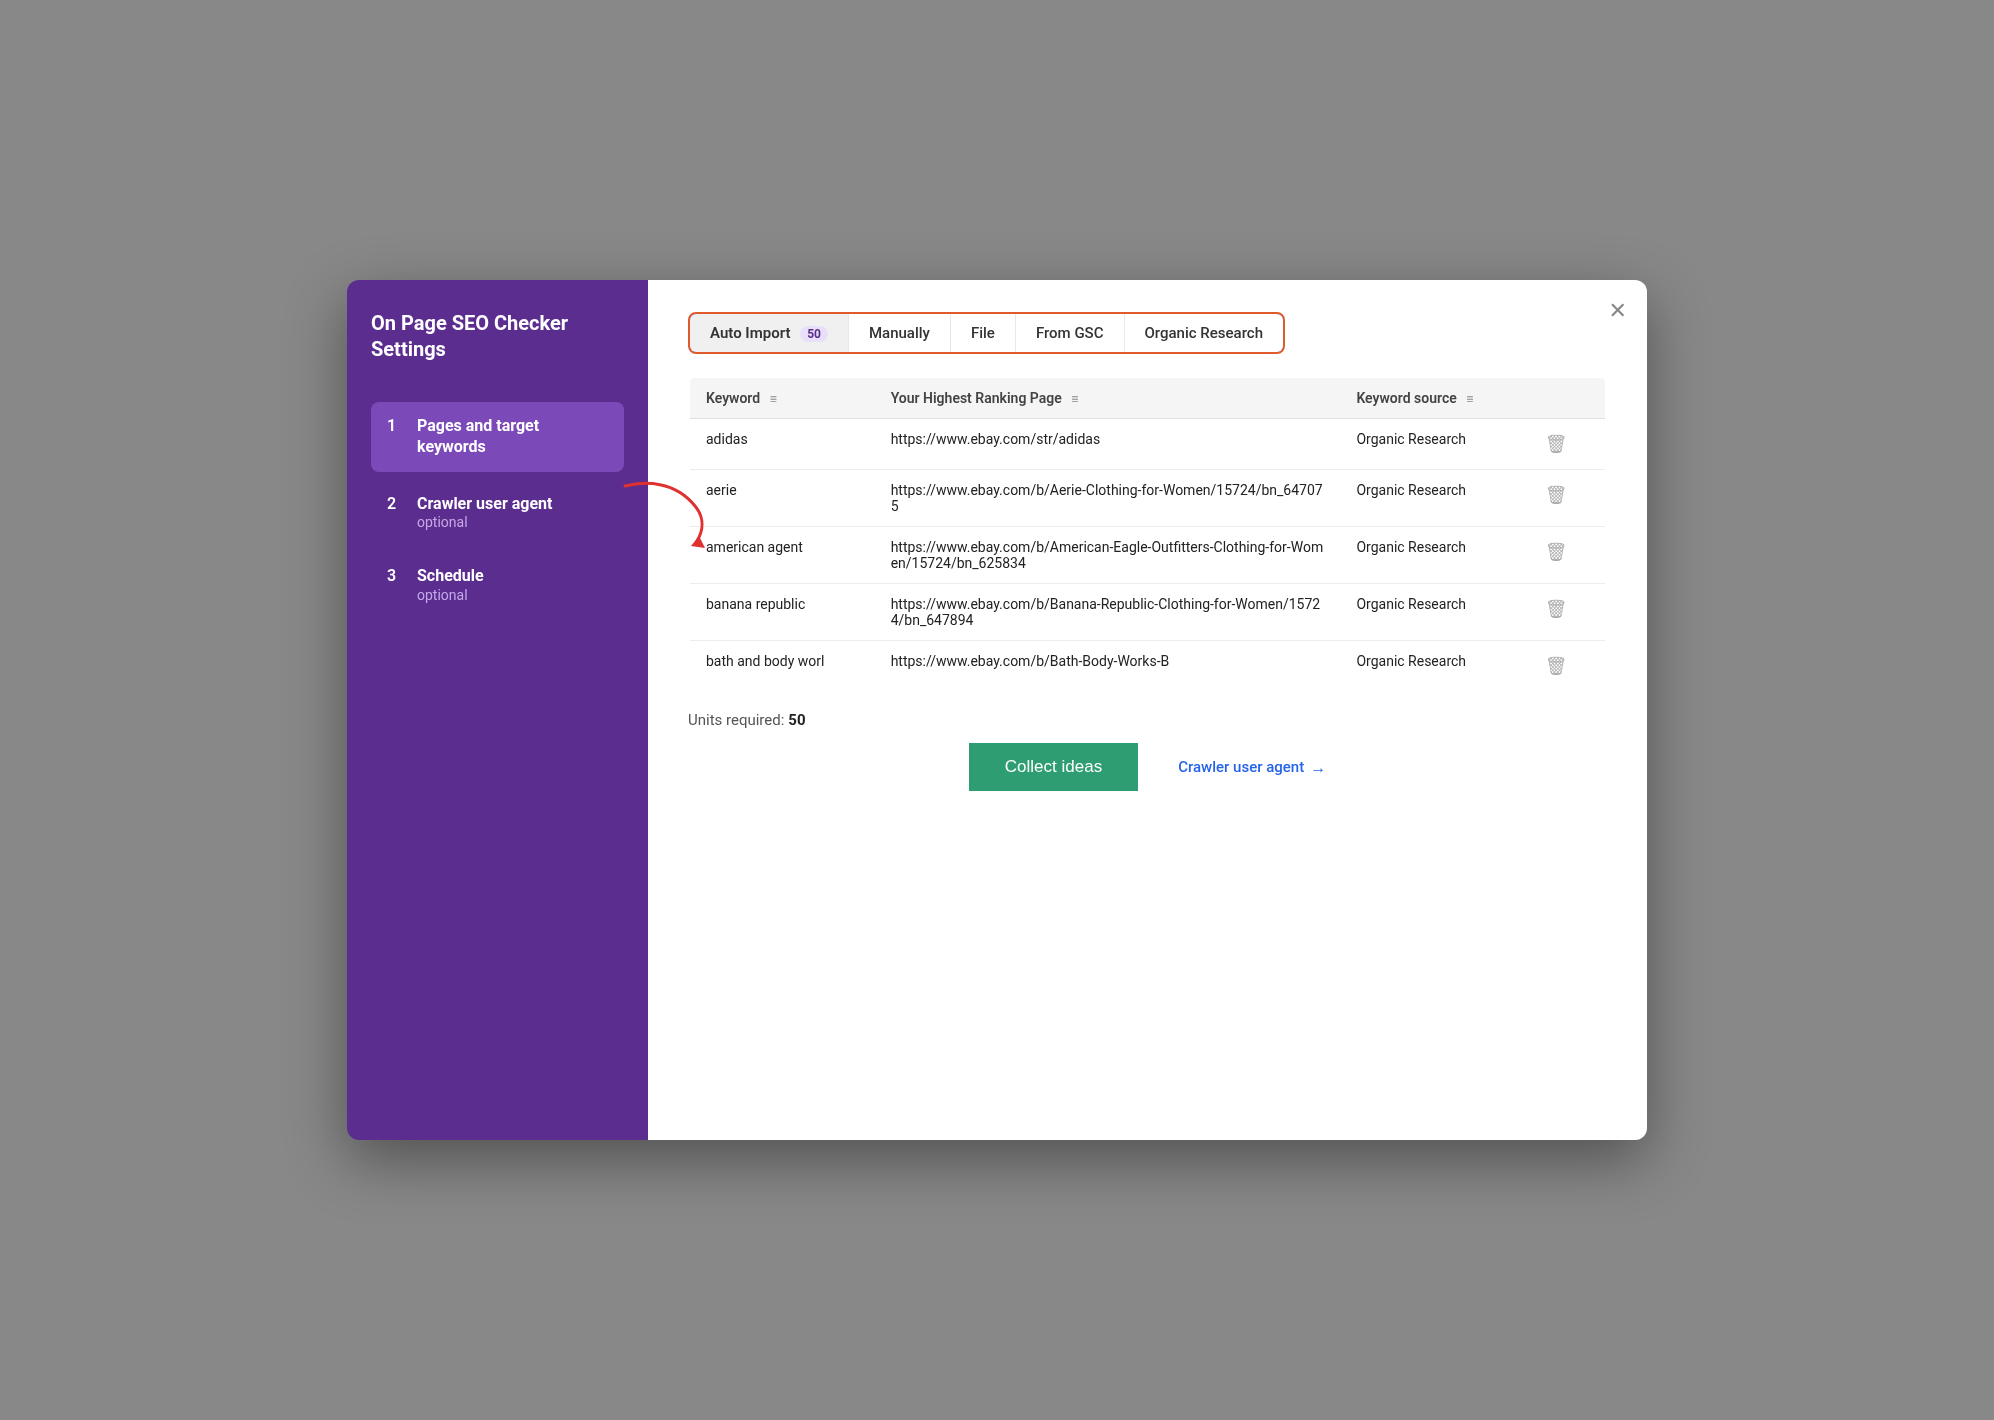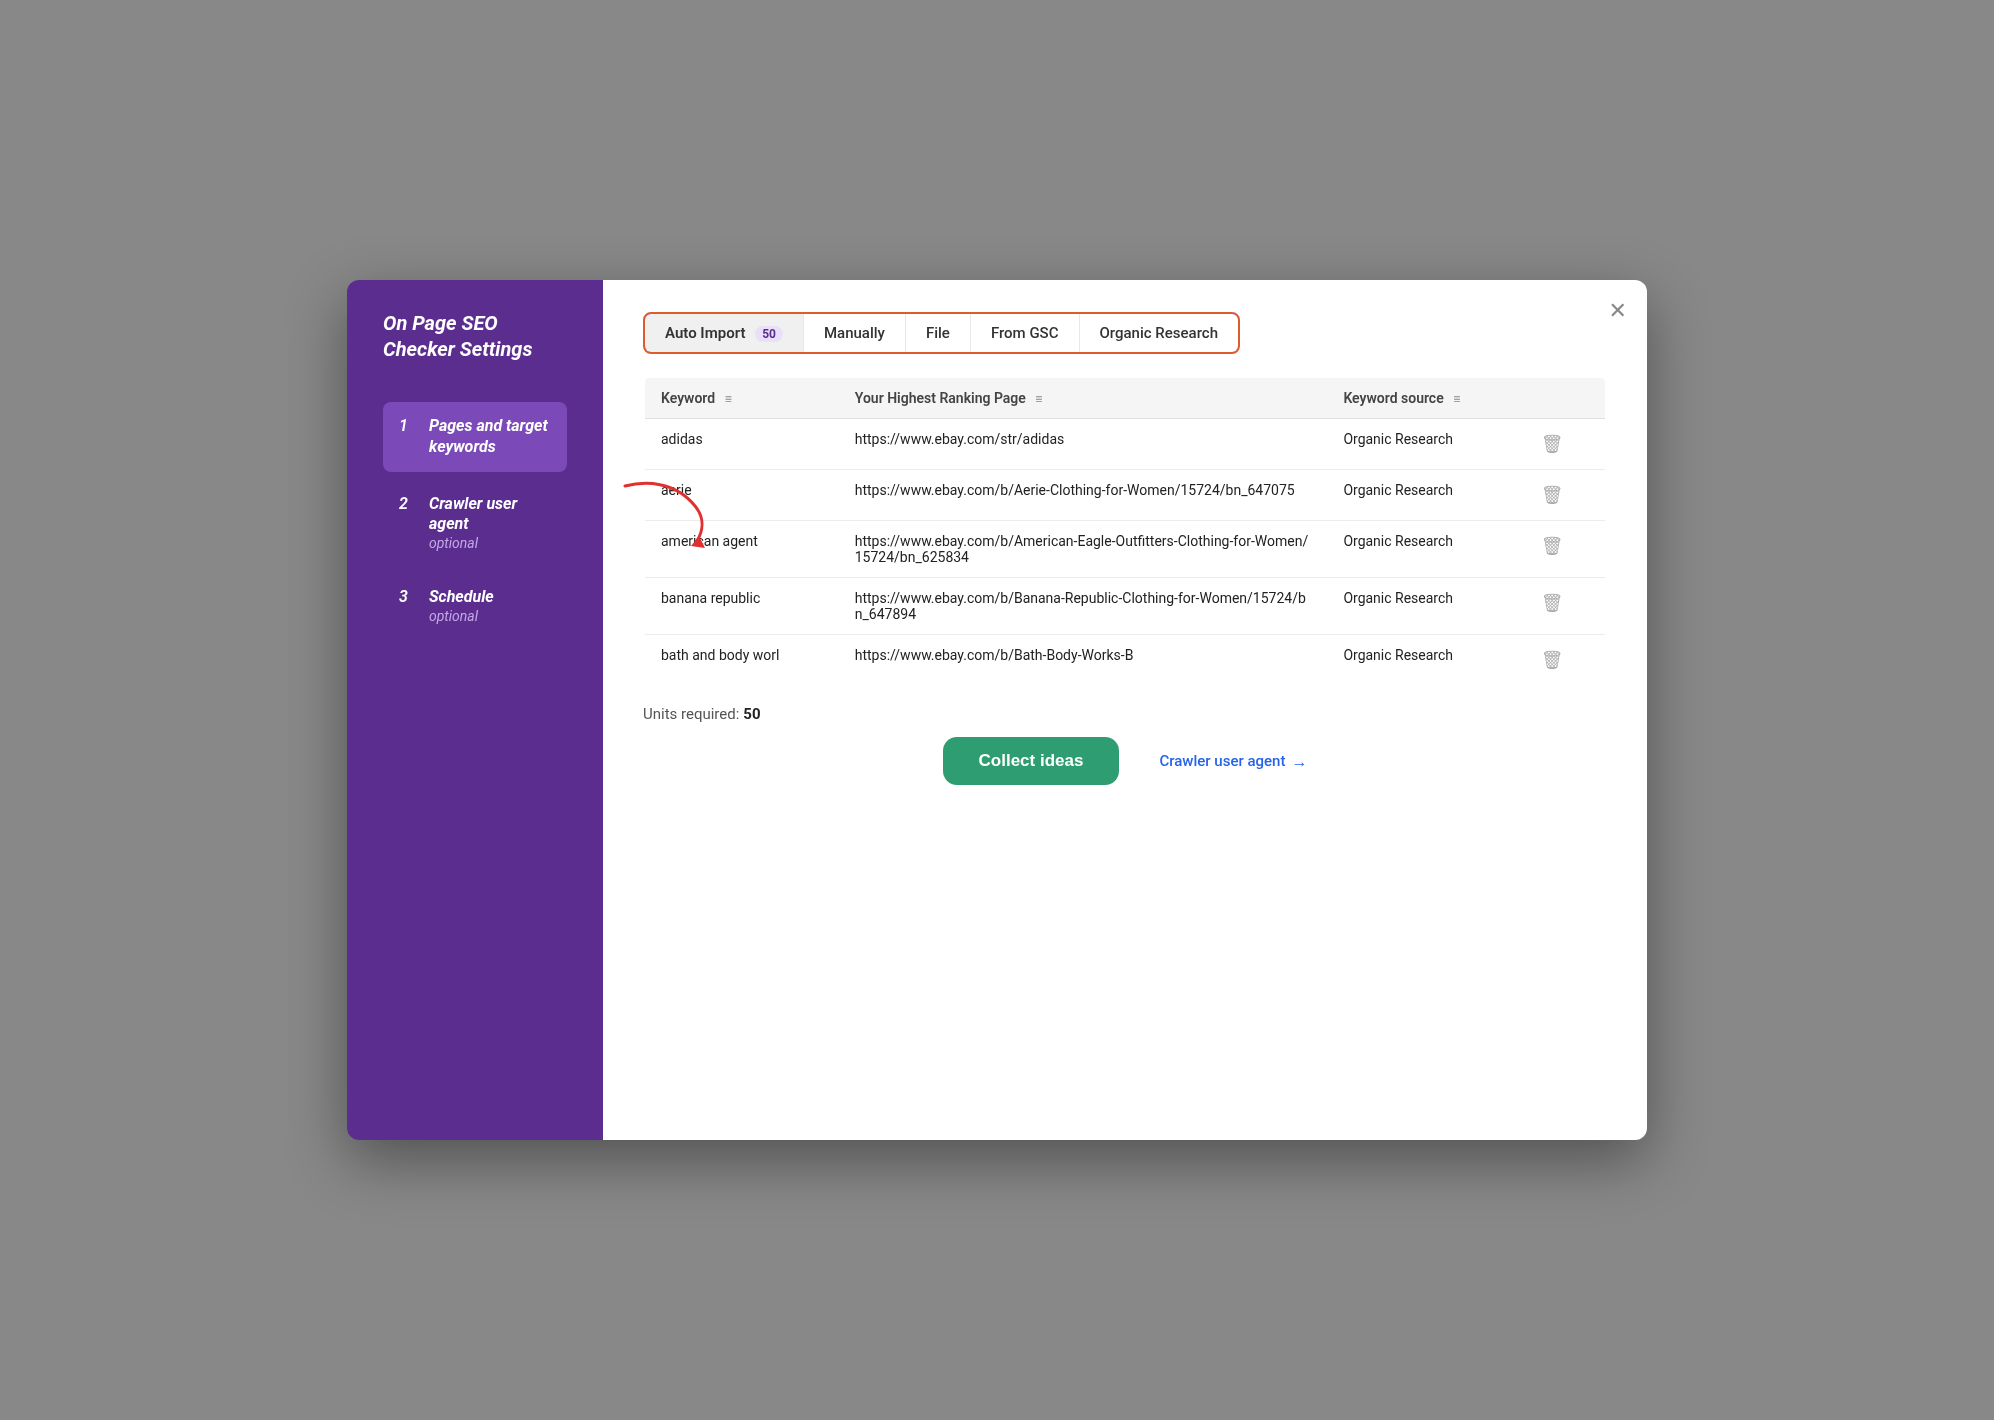--- a/index.html
+++ b/index.html
@@ -18,26 +18,25 @@
       width: 1300px;
       min-height: 860px;
       border-radius: 12px;
       overflow: hidden;
       box-shadow: 0 20px 60px rgba(0,0,0,0.4);
       position: relative;
     }
 
     
     .sidebar {
-      width: 256px;
+      width: 301px;
       background: #5b2d8e;
-      padding: 30px 36px;
+      padding: 30px 24px;
       flex-shrink: 0;
       position: relative;
-      font-style: italic;
     }
 
     .sidebar-title {
       color: #fff;
       font-size: 20px;
       font-weight: 700;
       line-height: 1.3;
       margin-bottom: 40px;
     }
 
@@ -275,24 +274,24 @@
       align-items: center;
       justify-content: center;
       gap: 40px;
       margin-top: 8px;
     }
 
     .collect-btn {
       background: #2e9e72;
       color: #fff;
       border: none;
-      border-radius: 14px;
+      border-radius: 0;
       padding: 14px 36px;
       font-size: 17px;
-      font-weight: 700;
+      font-weight: 400;
       cursor: pointer;
     }
 
     .next-link {
       color: #2563eb;
       font-size: 15px;
       font-weight: 500;
       cursor: pointer;
       display: flex;
       align-items: center;

